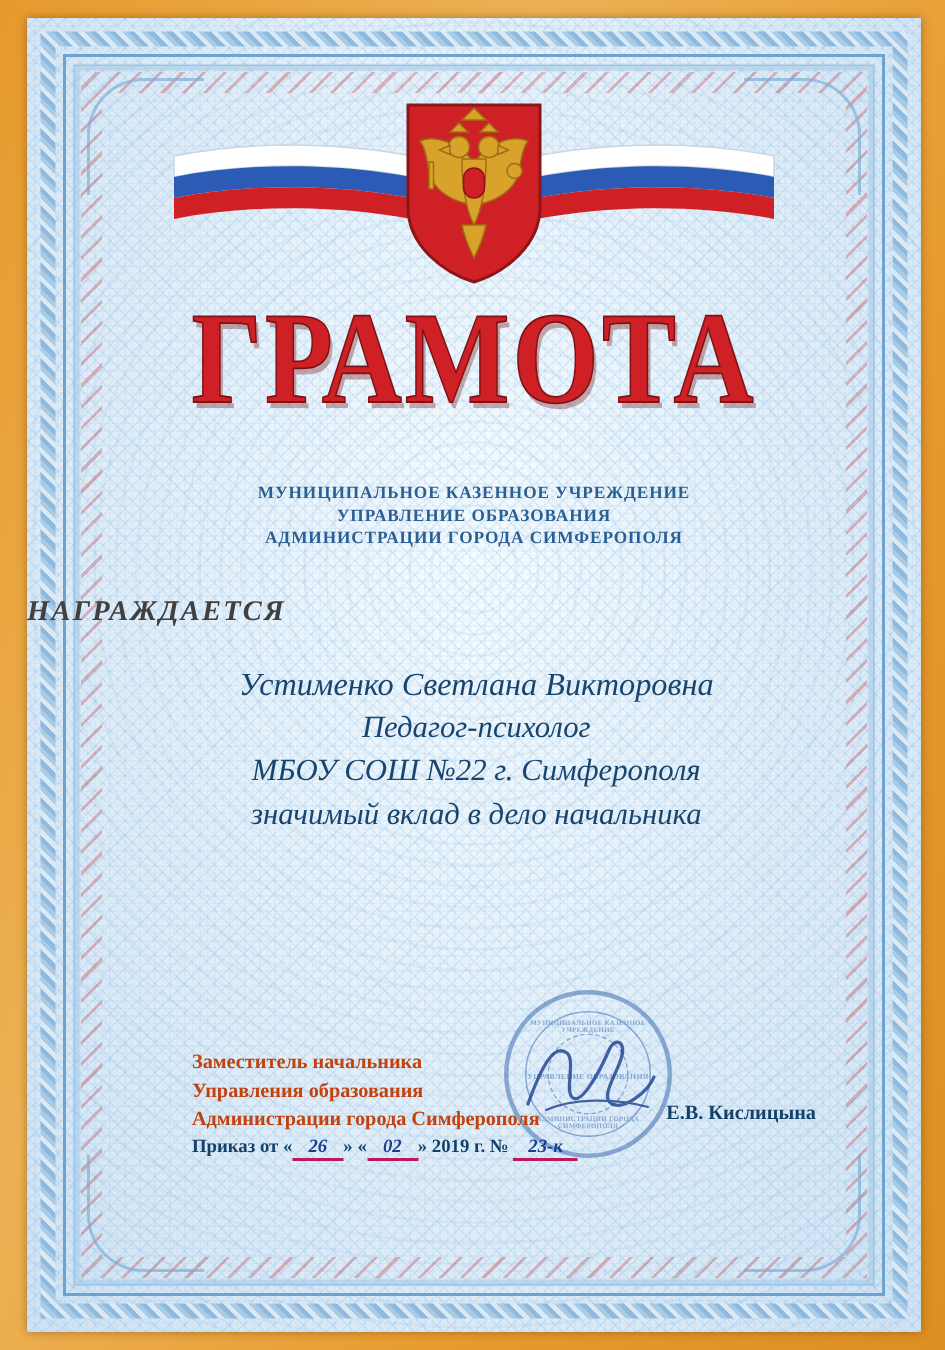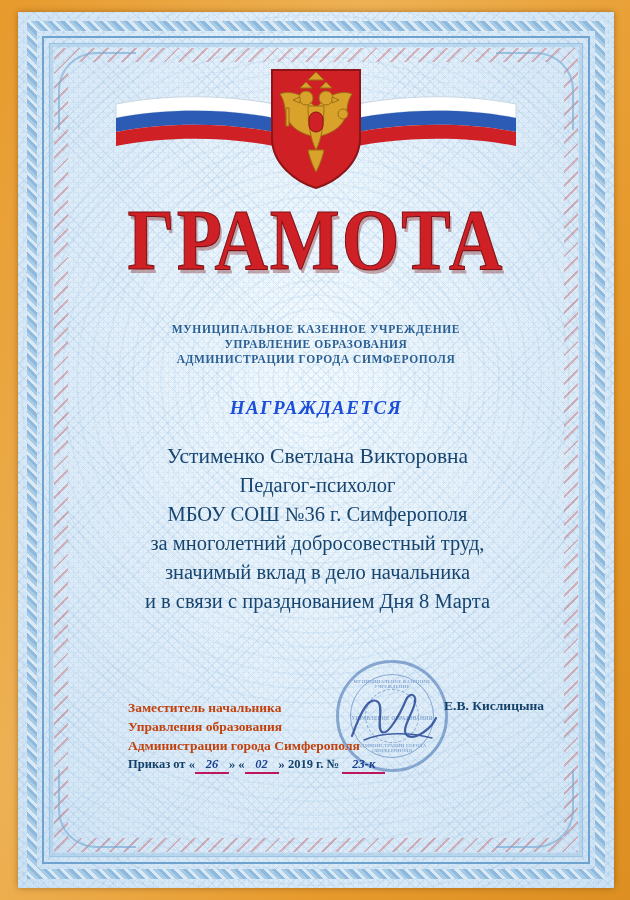--- a/index.html
+++ b/index.html
@@ -105,32 +105,32 @@
     color:#2a5f93;
     font-size:11.5px;
     font-weight:bold;
     letter-spacing:.6px;
     line-height:15px;
   }
   .org div { white-space:nowrap; }
 
   .awarded {
     position:absolute; left:0; right:0; top:385px;
-    text-align:center;
-    color:#1d4ed8;
+    color:#404040;
     font-style:italic;
     font-weight:bold;
     font-size:19px;
     letter-spacing:1.5px;
   }
 
   .recipient {
     position:absolute; left:61px; right:58px; top:430px;
     text-align:center;
     color:#17456f;
+    font-style:italic;
     font-size:20.5px;
     line-height:29px;
   }
   .recipient .nm { font-size:21.5px; }
 
   
   .stamp {
     position:absolute; left:318px; top:648px;
     width:112px; height:112px;
     border:3px solid #3f6fb0;
@@ -165,21 +165,21 @@
 
   
   .footer {
     position:absolute; left:110px; top:686px;
     color:#c2410c;
     font-size:13.5px;
     font-weight:bold;
     line-height:19px;
   }
   .signer {
-    position:absolute; right:70px; top:686px;
+    position:absolute; right:70px; top:722px;
     color:#13416a;
     font-size:13.5px;
     font-weight:bold;
   }
   .order {
     position:absolute; left:110px; top:745px;
     color:#13416a;
     font-size:12.5px;
     font-weight:bold;
     white-space:nowrap;
@@ -262,24 +262,22 @@
       <div>МУНИЦИПАЛЬНОЕ  КАЗЕННОЕ  УЧРЕЖДЕНИЕ</div>
       <div>УПРАВЛЕНИЕ ОБРАЗОВАНИЯ</div>
       <div>АДМИНИСТРАЦИИ ГОРОДА СИМФЕРОПОЛЯ</div>
     </div>
 
     <div class="awarded">НАГРАЖДАЕТСЯ</div>
 
     <div class="recipient">
       <div class="nm">Устименко Светлана Викторовна</div>
       <div>Педагог-психолог</div>
-      <div>МБОУ СОШ №36 г. Симферополя</div>
-      <div>за многолетний добросовестный труд,</div>
+      <div>МБОУ СОШ №22 г. Симферополя</div>
       <div>значимый вклад в дело начальника</div>
-      <div>и в связи с празднованием Дня 8 Марта</div>
     </div>
 
     <div class="stamp">
       <div class="stamp-top">МУНИЦИПАЛЬНОЕ КАЗЕННОЕ УЧРЕЖДЕНИЕ</div>
       <div class="stamp-mid">УПРАВЛЕНИЕ ОБРАЗОВАНИЯ</div>
       <div class="stamp-bot">АДМИНИСТРАЦИИ ГОРОДА СИМФЕРОПОЛЯ</div>
     </div>
 
     <svg class="signature" viewBox="0 0 92 58">
       <path d="M4 48 C14 20 22 8 30 14 C36 19 28 40 34 44 C40 48 52 26 58 12

